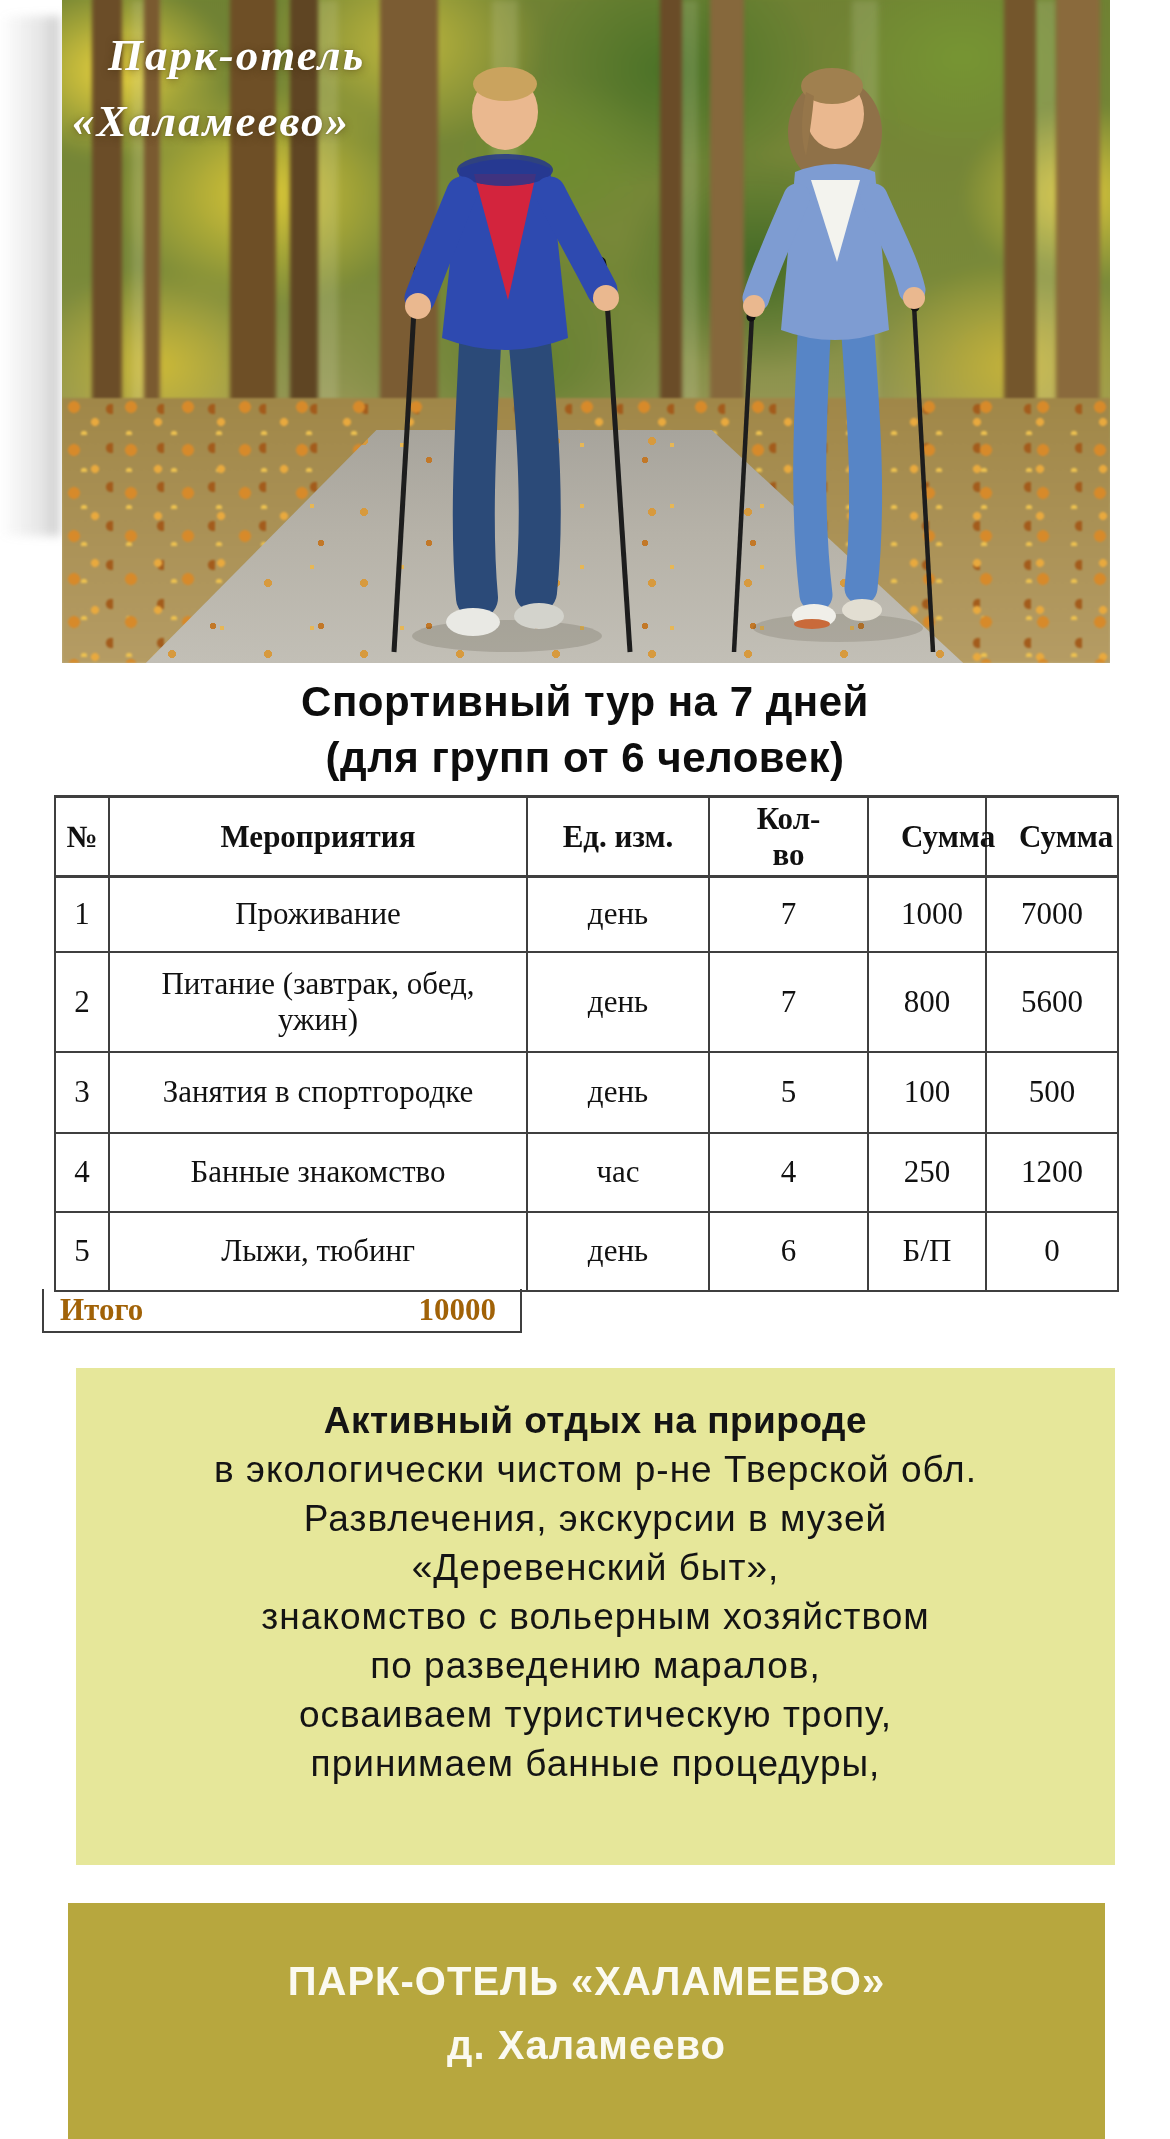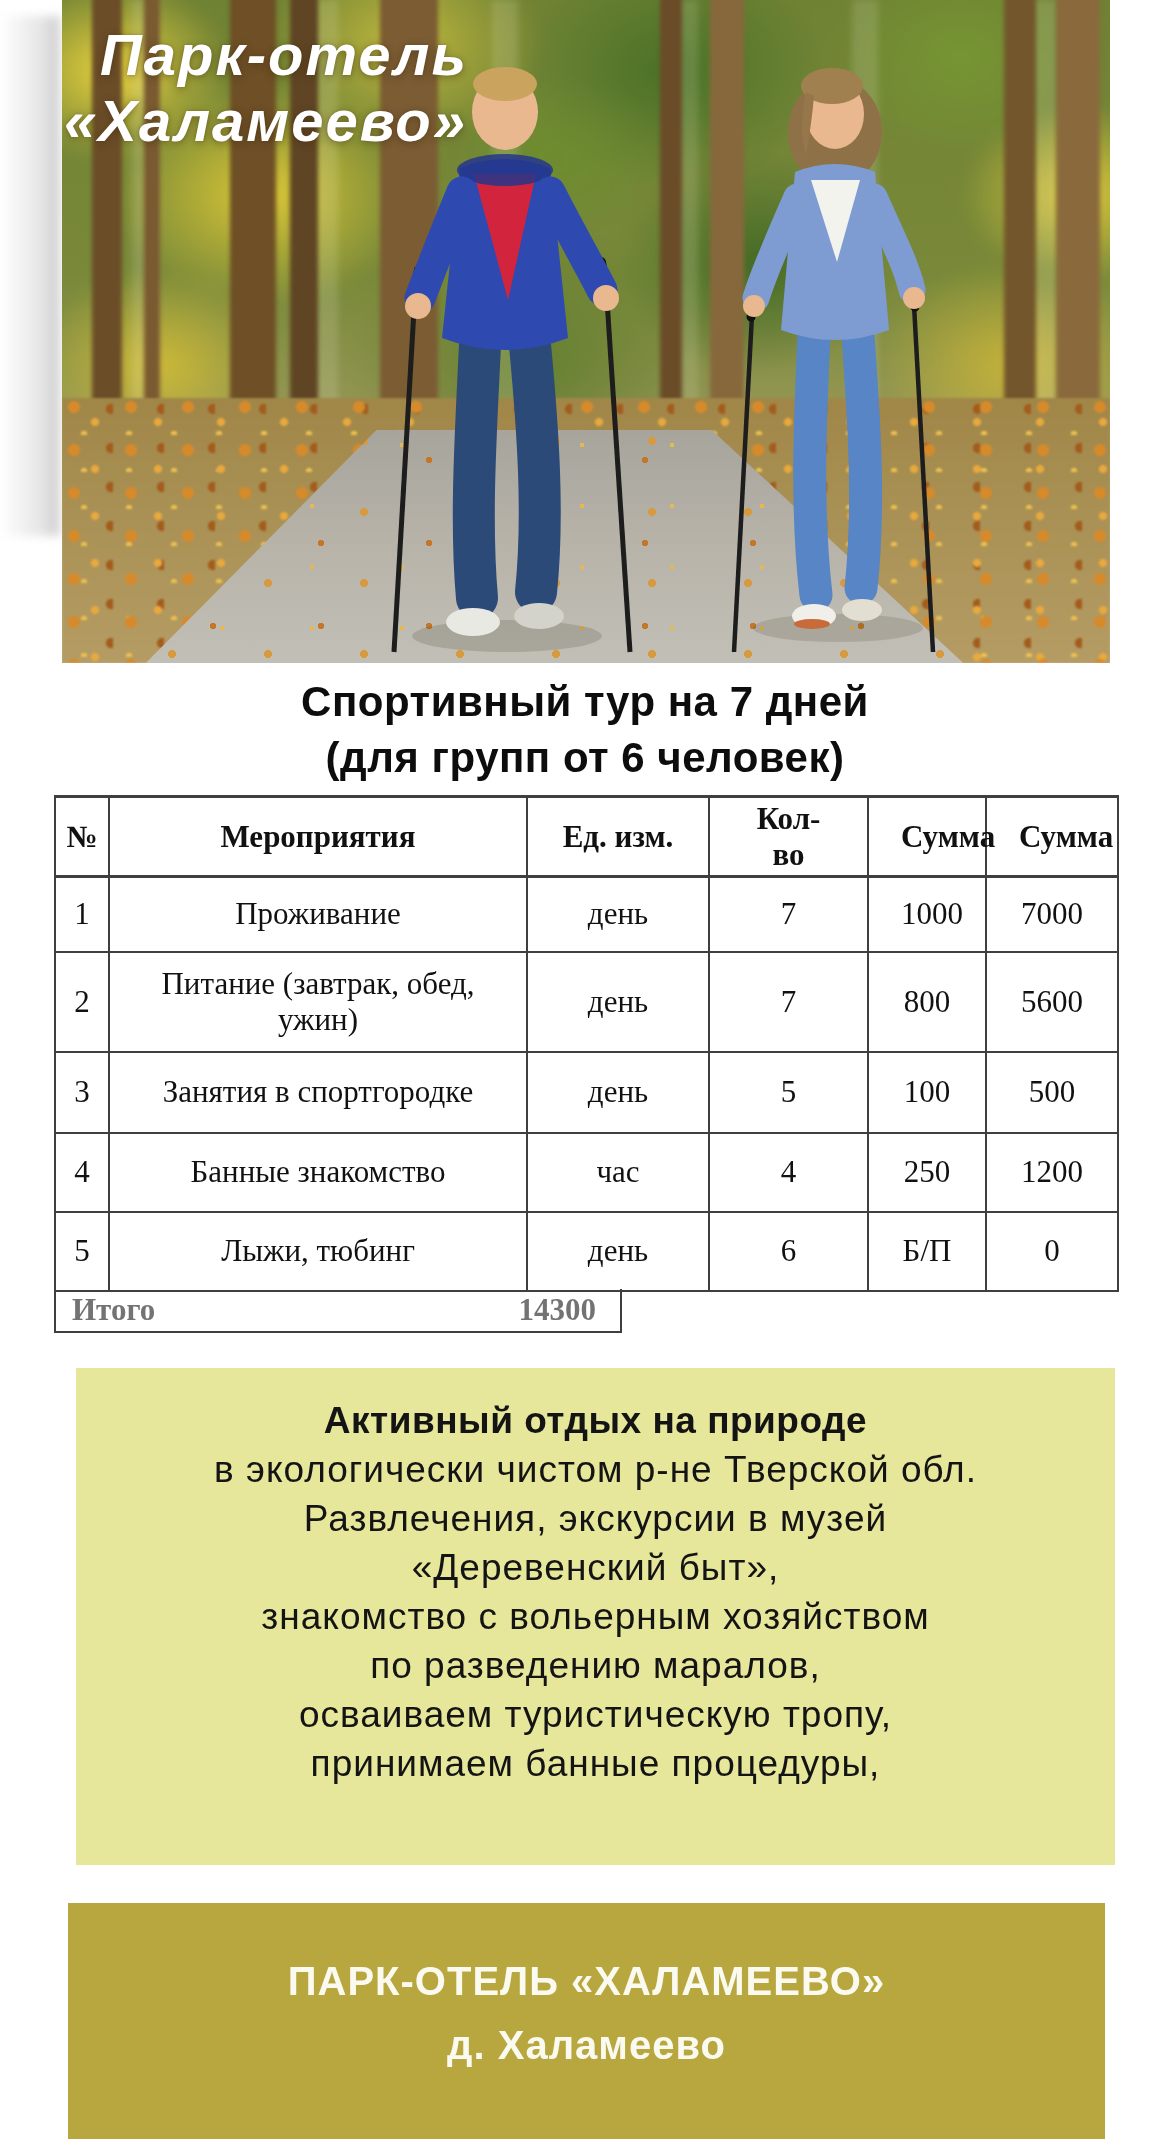--- a/index.html
+++ b/index.html
@@ -76,23 +76,23 @@
       radial-gradient(circle 5px at 14px 11px,#d79a3e 80%,rgba(0,0,0,0) 82%),
       radial-gradient(circle 4px at 43px 30px,#c27828 80%,rgba(0,0,0,0) 82%),
       radial-gradient(circle 3px at 70px 15px,#e7b755 80%,rgba(0,0,0,0) 82%),
       linear-gradient(180deg,#a7a49c 0%,var(--path-gray) 45%,#c2bfb6 100%);
     background-size:96px 71px,108px 83px,90px 61px,100% 100%;
     filter:blur(.5px);
   }
   .hikers{position:absolute;left:0;top:0;width:1048px;height:663px;}
   
   .logo{
-    position:absolute;left:2px;top:22px;color:var(--logo-text);
-    font-family:Liberation Sans, sans-serif;font-style:italic;font-weight:700;
-    font-size:58px;line-height:66px;letter-spacing:2px;
+    position:absolute;left:10px;top:22px;color:var(--logo-text);
+    font-family:Liberation Serif, serif;font-style:italic;font-weight:700;
+    font-size:45px;line-height:66px;letter-spacing:2px;
     text-shadow:0 2px 8px rgba(60,40,10,.45),0 0 2px rgba(80,60,20,.35);
   }
   .logo .l1{display:block;padding-left:36px;}
   .logo .l2{display:block;}
   
   .title{
     position:absolute;left:0;top:674px;width:1170px;text-align:center;
     color:var(--title-text);font-weight:bold;font-size:42px;line-height:56px;letter-spacing:.5px;
   }
   
@@ -100,24 +100,24 @@
     position:absolute;left:54px;top:795px;width:1063px;
     border-collapse:collapse;table-layout:fixed;
     font-family:"Liberation Serif",serif;font-size:31px;color:#111;
   }
   .price-table th,.price-table td{
     border:2px solid var(--table-border);text-align:center;vertical-align:middle;padding:0 32px;
   }
   .price-table thead th{font-weight:bold;border-top-width:3px;border-bottom-width:3px;}
   .price-table .c0{padding:0 4px;}
   .total-row{
-    position:absolute;left:54px;top:1289px;width:568px;height:44px;box-sizing:border-box;
+    position:absolute;left:42px;top:1289px;width:480px;height:44px;box-sizing:border-box;
     border:2px solid var(--table-border);border-top:none;
     display:flex;align-items:center;justify-content:space-between;padding:0 24px 0 16px;
-    font-family:"Liberation Serif",serif;font-weight:bold;font-size:31px;color:#737373;
+    font-family:"Liberation Serif",serif;font-weight:bold;font-size:31px;color:#a16207;
   }
   
   .info-box{
     position:absolute;left:68px;top:1368px;width:1039px;height:497px;box-sizing:border-box;
     background:var(--info-box-bg);color:var(--body-text);
     text-align:center;padding-top:28px;
     font-size:37px;line-height:49px;letter-spacing:1px;margin-left:8px;
   }
   .info-box .info-title{font-weight:bold;letter-spacing:.5px;}
   
@@ -269,21 +269,21 @@
         <td>день</td>
         <td>6</td>
         <td>Б/П</td>
         <td>0</td>
       </tr>
     </tbody>
   </table>
 
   <div class="total-row">
     <span>Итого</span>
-    <span>14300</span>
+    <span>10000</span>
   </div>
 
   <div class="info-box">
     <div class="info-title">Активный отдых на природе</div>
     <div>в экологически чистом р-не Тверской обл.</div>
     <div>Развлечения, экскурсии в музей</div>
     <div>«Деревенский быт»,</div>
     <div>знакомство с вольерным хозяйством</div>
     <div>по разведению маралов,</div>
     <div>осваиваем туристическую тропу,</div>

